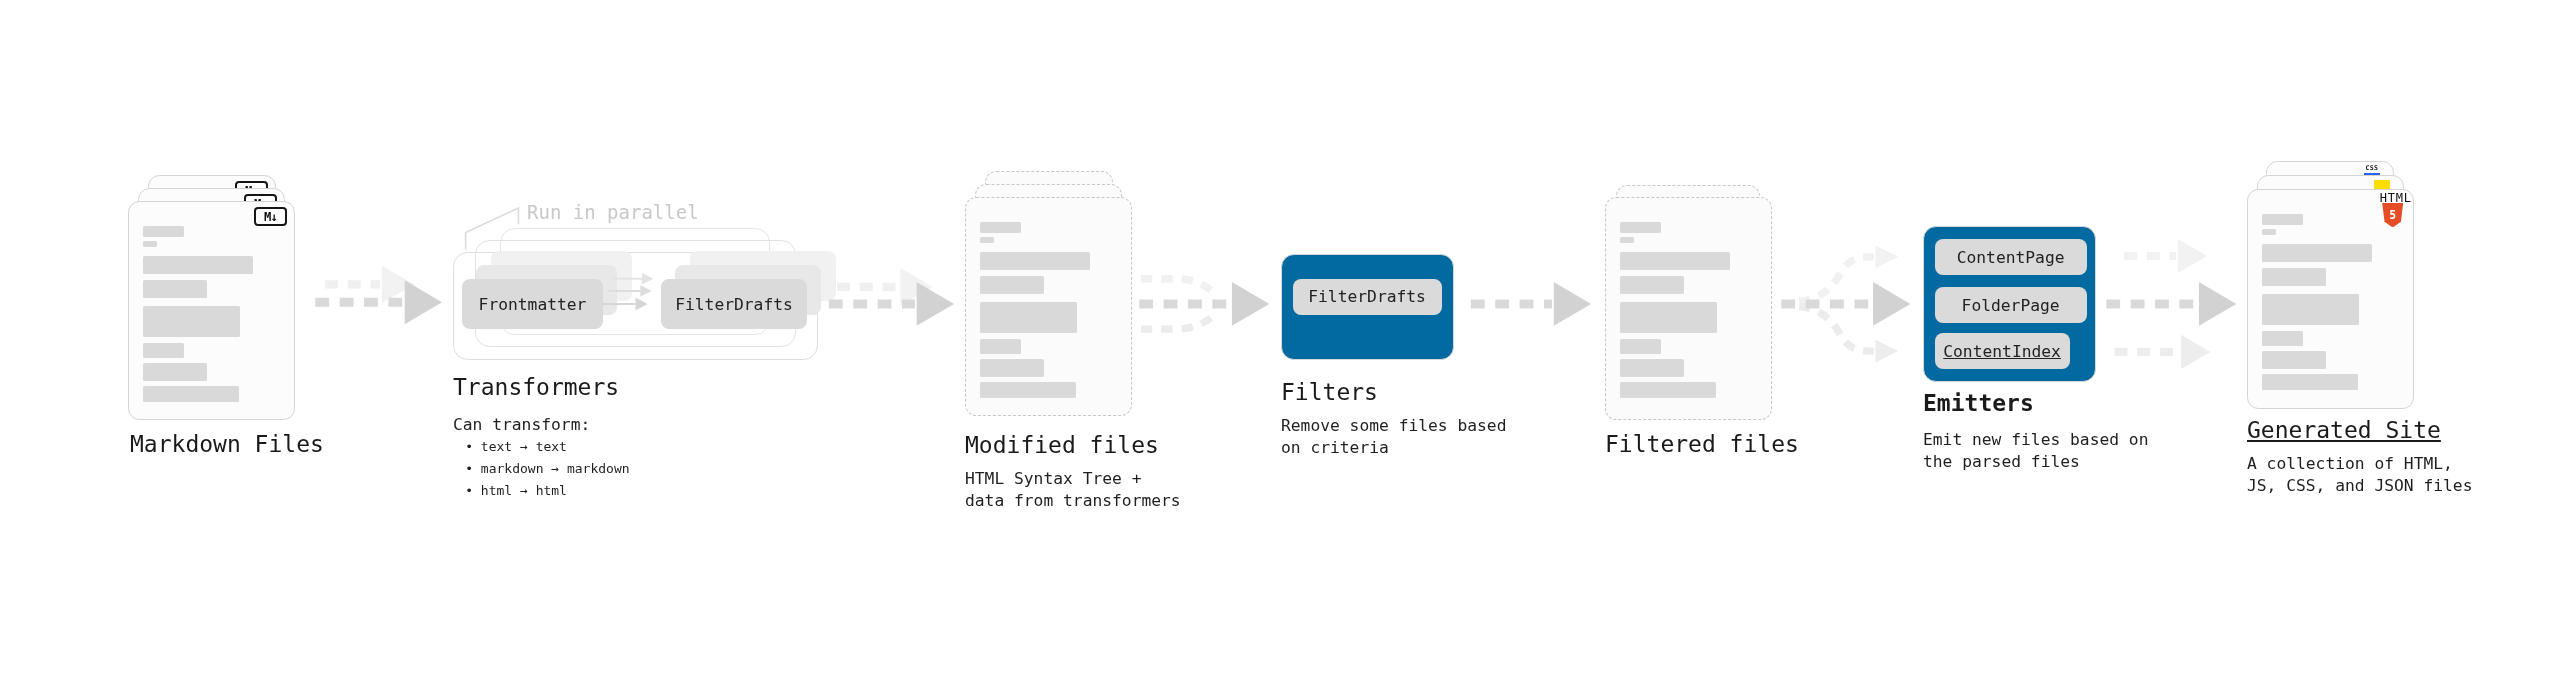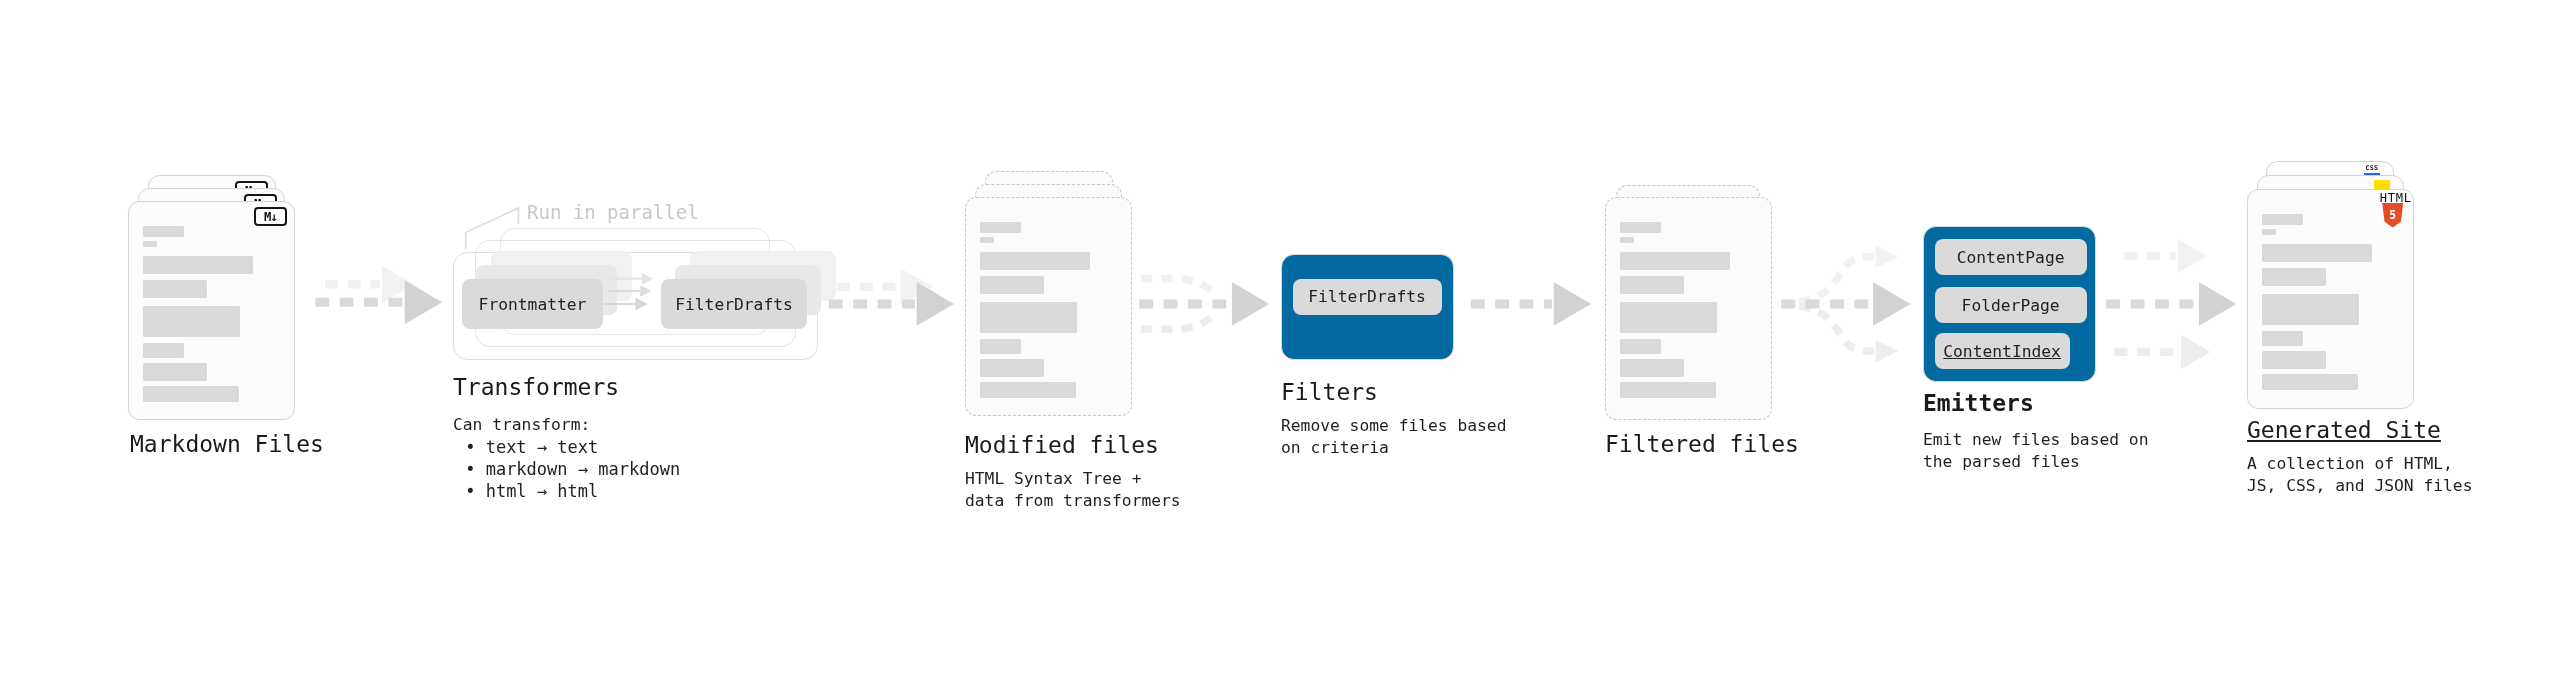--- a/index.html
+++ b/index.html
@@ -17,21 +17,21 @@
   .md-badge{position:absolute; top:4.9px; right:7.3px; width:32.5px; height:19.5px; border:2px solid #151515;
     border-radius:4.1px; background:#ffffff; display:flex; align-items:center; justify-content:center;
     font-size:12.2px; font-weight:bold; color:#111; box-sizing:border-box; letter-spacing:-0.8px;}
   .group-box{position:absolute; border:1.6px solid #dedede; border-radius:14.6px; background:transparent; box-sizing:border-box;}
   .group-box.mid{border-color:#e2e2e2;} .group-box.back{border-color:#e6e6e6;}
   .pill{position:absolute; background:#dadada; border-radius:8.1px; display:flex; align-items:center; justify-content:center;
     font-size:16.3px; color:#222; box-sizing:border-box; white-space:nowrap;}
   .pill.ghost1{background:#e8e8e8;} .pill.ghost2{background:#f1f1f1;}
   .outer-box{position:absolute; border:1.6px solid #d8d8d8; border-radius:13px; background:#0369a1; box-sizing:border-box;}
   .annotation{position:absolute; font-size:19px; color:#c8c8c8; white-space:nowrap;}
-  .bullets{position:absolute; font-size:17px; line-height:22px; color:#1f1f1f;}
+  .bullets{position:absolute; font-size:13px; line-height:22px; color:#1f1f1f;}
   .bullets div{padding-left:12.2px; white-space:nowrap;}
   
   .js-chip{position:absolute; top:4.1px; right:13px; width:16.3px; height:9.8px;}
   .css-chip{position:absolute; top:3.3px; right:11.4px; width:19.5px; text-align:center;}
   .css-word{font-size:6.5px; font-weight:bold; color:#111; line-height:6.5px; letter-spacing:0.4px;}
   .css-bar{height:2.4px; margin:0.8px 1.6px 0 1.6px;}
   .html5-badge{position:absolute; top:4.9px; right:7.3px; width:26px; text-align:center;}
   .html5-word{font-size:12px; font-weight:normal; color:#111; letter-spacing:0.8px; line-height:7.3px;}
   .shield{width:21px; height:24.4px; margin:0.8px auto 0; display:flex; align-items:center; justify-content:center;
     color:#fff; font-size:11.4px; font-weight:bold;

